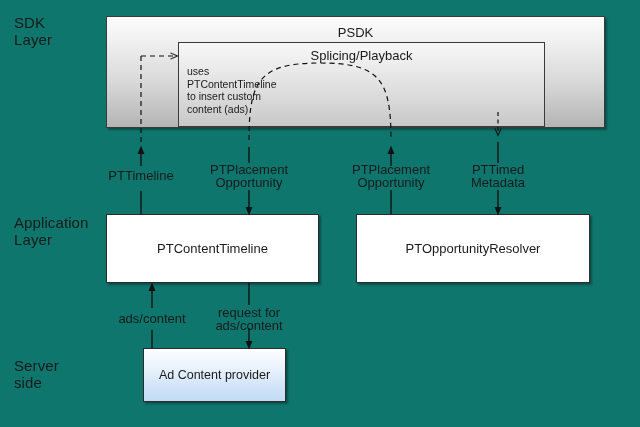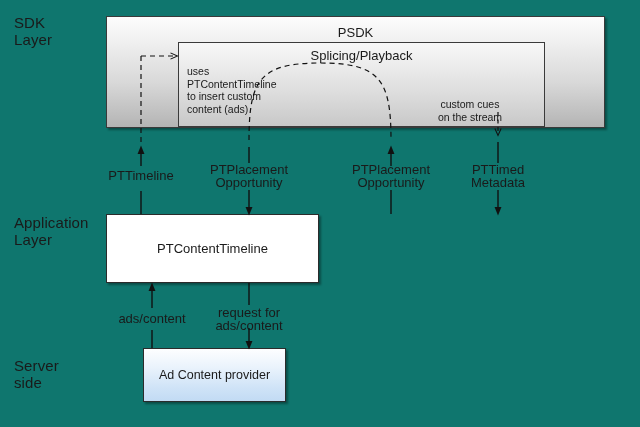--- a/index.html
+++ b/index.html
@@ -147,29 +147,30 @@
 
   <div id="psdk-box">
     <div id="psdk-title">PSDK</div>
 
     <div id="splicing-box">
       <div id="uses-note">uses
 PTContentTimeline
 to insert custom
 content (ads)</div>
       <div id="splicing-title">Splicing/Playback</div>
-      <div id="cues-note">custom cues
-on the stream</div>
     </div>
   </div>
 
   <div class="app-box" id="content-resolver-box">
     <span class="app-box-label">PTContentTimeline</span>
   </div>
 
+  <div class="app-box" id="opportunity-resolver-box">
+    <span class="app-box-label">PTOpportunityResolver</span>
+  </div>
 
   <div id="ad-provider-box">
     <span id="ad-provider-label">Ad Content provider</span>
   </div>
 
   <div class="conn-label" style="left:101px; top:170px; width:80px;">PTTimeline</div>
 
   <div class="conn-label" style="left:209px; top:164px; width:80px;">PTPlacement
 Opportunity</div>
 

